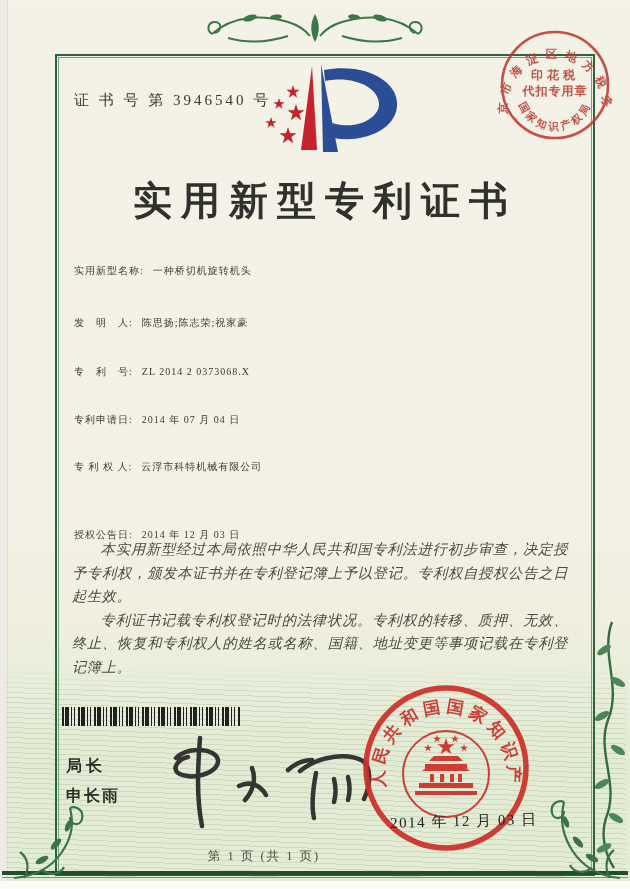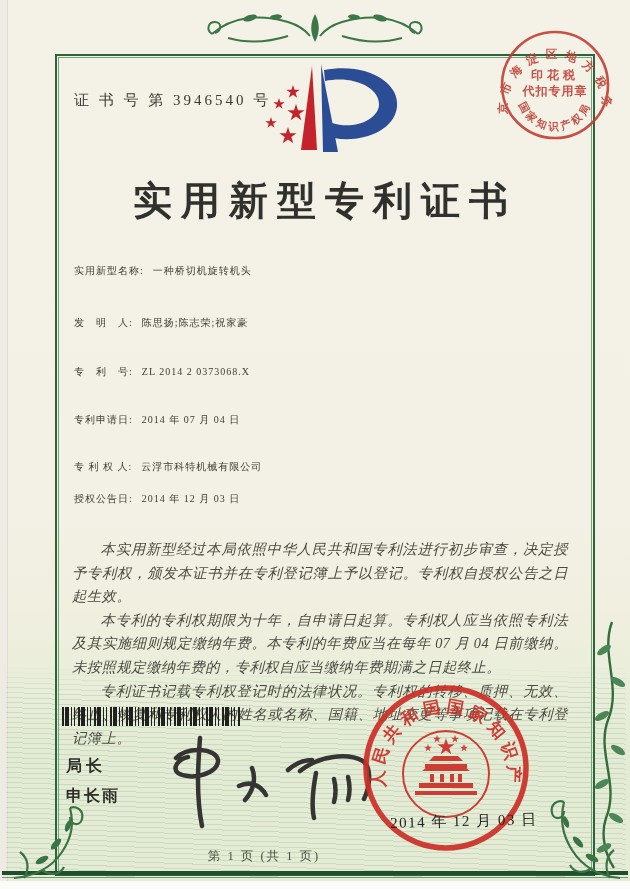--- a/index.html
+++ b/index.html
@@ -22,21 +22,21 @@
   .bottom-line{position:absolute;left:2px;top:871px;width:626px;height:4px;background:#1f4f2c;z-index:2;}
   .bottom-line2{position:absolute;left:2px;top:877px;width:626px;height:1px;background:#6f9a77;z-index:2;}
 
   .cert-no{position:absolute;left:74px;top:78px;font-size:15px;color:#3a3a33;letter-spacing:3px;z-index:3;margin-top:13px;}
   .doc-title{position:absolute;left:57px;top:174px;width:536px;text-align:center;
     font-size:39px;font-weight:700;color:#30302c;letter-spacing:9px;z-index:3;}
 
   .field-row{position:absolute;left:74px;width:500px;font-size:10px;color:#3d3c34;letter-spacing:1px;z-index:3;white-space:nowrap;}
   .field-label{display:inline-block;}
   .field-value{display:inline-block;margin-left:9px;}
-  .fr0{top:264px}.fr1{top:316px}.fr2{top:365px}.fr3{top:413px}.fr4{top:460px}.fr5{top:492px}
+  .fr0{top:264px}.fr1{top:316px}.fr2{top:365px}.fr3{top:413px}.fr4{top:460px}.fr5{top:528px}
 
   .body-text{position:absolute;left:72px;top:538px;width:496px;z-index:3;}
   .body-text p{margin:0;font-size:14.3px;line-height:23.6px;text-indent:2em;text-align:justify;color:#4b4a40;letter-spacing:0.5px;font-style:italic;}
 
   .barcode{position:absolute;left:62px;top:707px;width:178px;height:19px;z-index:3;
     background:repeating-linear-gradient(90deg,#20201e 0 2px,transparent 2px 3px,#20201e 3px 7px,transparent 7px 9px,#20201e 9px 10px,transparent 10px 12px,#20201e 12px 13px,transparent 13px 16px);}
 
   .director-title{position:absolute;left:66px;top:756px;font-size:16px;font-weight:700;color:#2e2e29;letter-spacing:4px;z-index:3;}
   .director-name{position:absolute;left:66px;top:786px;font-size:16px;font-weight:700;color:#2e2e29;letter-spacing:2px;z-index:3;}
   .signature{position:absolute;left:148px;top:726px;z-index:4;}
@@ -137,21 +137,20 @@
   </div>
   <div class="field-row fr4">
     <span class="field-label">专 利 权 人:</span><span class="field-value">云浮市科特机械有限公司</span>
   </div>
   <div class="field-row fr5">
     <span class="field-label">授权公告日:</span><span class="field-value">2014 年 12 月 03 日</span>
   </div>
 
   <div class="body-text">
     <p>本实用新型经过本局依照中华人民共和国专利法进行初步审查，决定授予专利权，颁发本证书并在专利登记簿上予以登记。专利权自授权公告之日起生效。</p>
-    <p>本专利的专利权期限为十年，自申请日起算。专利权人应当依照专利法及其实施细则规定缴纳年费。本专利的年费应当在每年 07 月 04 日前缴纳。未按照规定缴纳年费的，专利权自应当缴纳年费期满之日起终止。</p>
     <p>专利证书记载专利权登记时的法律状况。专利权的转移、质押、无效、终止、恢复和专利权人的姓名或名称、国籍、地址变更等事项记载在专利登记簿上。</p>
   </div>
 
   <div class="barcode"></div>
 
   <div class="director-title">局长</div>
   <div class="director-name">申长雨</div>
 
   <svg class="signature" width="232" height="115" viewBox="0 0 232 115">
     <g stroke="#232323" stroke-width="4.5" fill="none" stroke-linecap="round" opacity="0.9">

